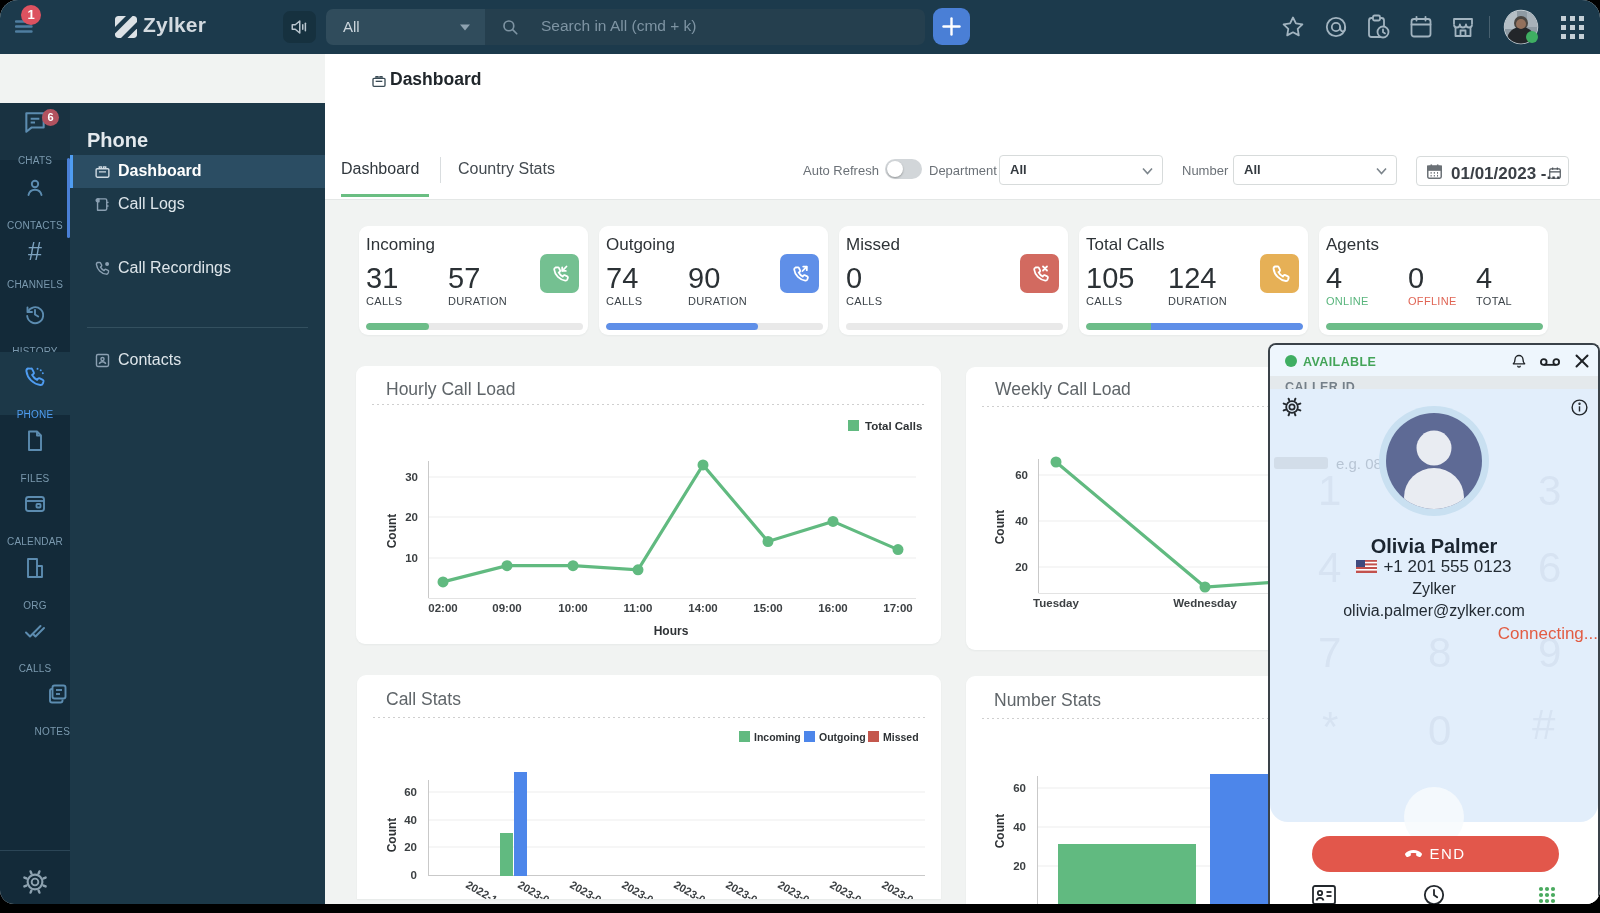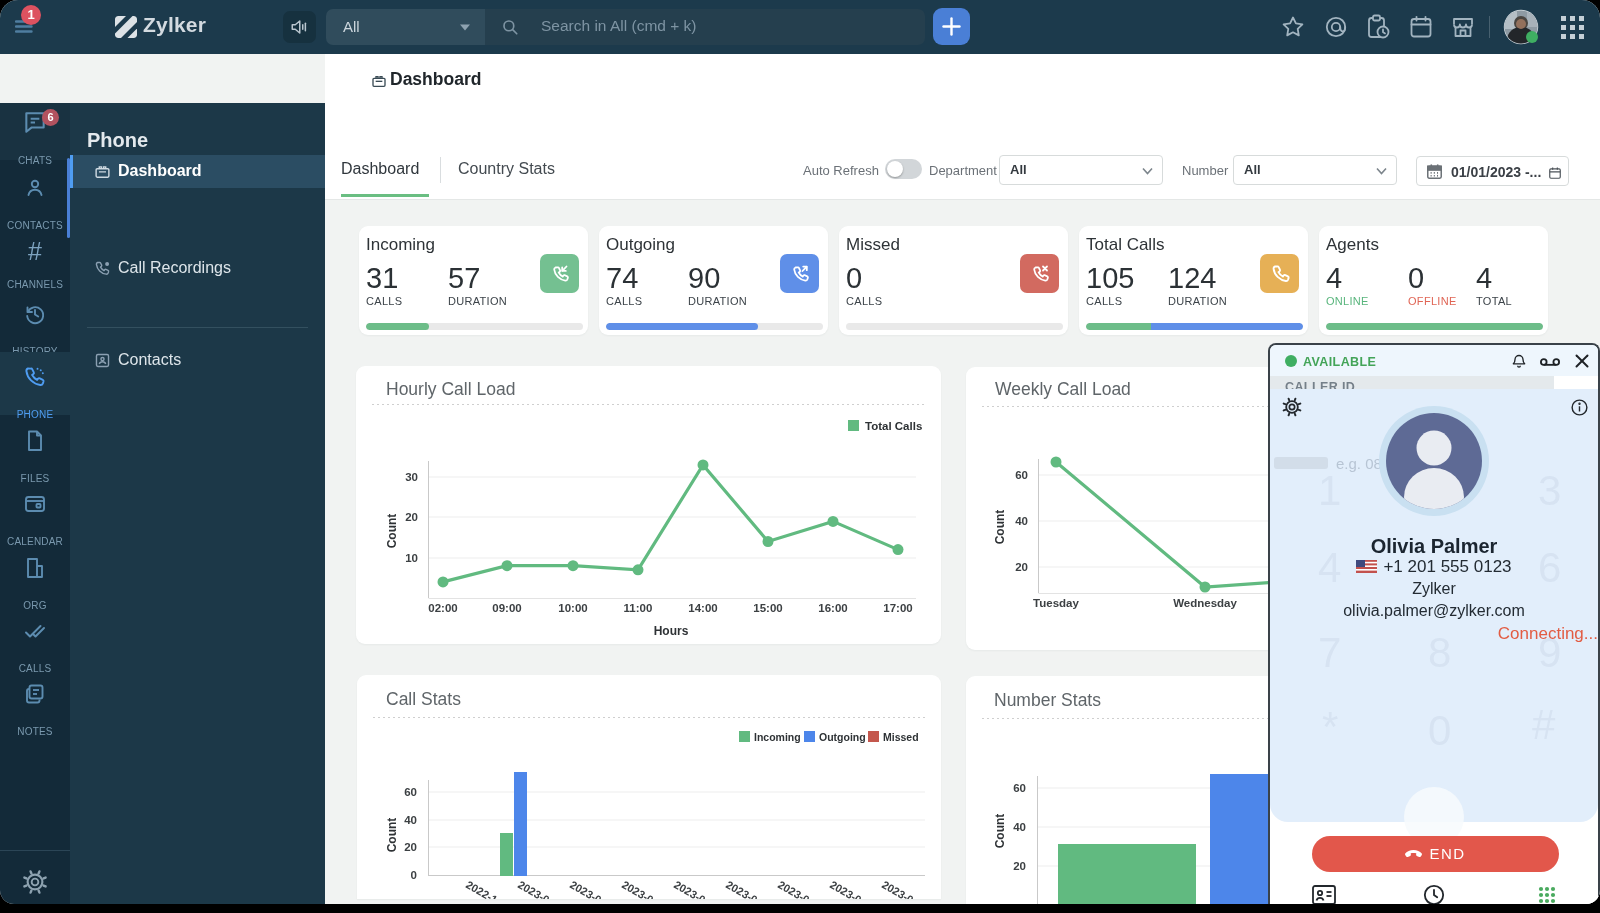--- a/index.html
+++ b/index.html
@@ -81,21 +81,21 @@
             <line x1="16.5" y1="2" x2="16.5" y2="6"></line>
             <g stroke-width="2.4">
               <line x1="6.5" y1="14" x2="8" y2="14"></line>
               <line x1="11" y1="14" x2="12.5" y2="14"></line>
               <line x1="15.5" y1="14" x2="17" y2="14"></line>
               <line x1="6.5" y1="18" x2="8" y2="18"></line>
               <line x1="11" y1="18" x2="12.5" y2="18"></line>
               <line x1="15.5" y1="18" x2="17" y2="18"></line>
             </g>
           </svg>
-        <div class="abs" style="left:34px;top:7px;font-size:14px;font-weight:bold;color:#3b4046;white-space:nowrap;">01/01/2023 -...</div>
+        <div class="abs" style="left:34px;top:7px;font-size:17px;font-weight:bold;color:#3b4046;white-space:nowrap;">01/01/2023 -...</div>
         <svg class="abs" style="right:6px;top:9px" width="14" height="14" viewBox="0 0 24 24" fill="none" stroke="#4b5258" stroke-width="2">
             <rect x="3" y="5" width="18" height="16" rx="2"></rect>
             <line x1="3" y1="10" x2="21" y2="10"></line>
             <line x1="8" y1="2.5" x2="8" y2="6.5"></line>
             <line x1="16" y1="2.5" x2="16" y2="6.5"></line>
           </svg>
       </div>
     </div>
 
     <div class="card" style="left:34px;top:172px;">
@@ -315,21 +315,21 @@
       <svg class="abs" style="left:270px;top:12px" width="20" height="10" viewBox="0 0 24 12" fill="none" stroke="#1e2226" stroke-width="2.2">
           <circle cx="4.5" cy="6" r="3.4"></circle>
           <circle cx="19.5" cy="6" r="3.4"></circle>
           <line x1="4.5" y1="9.4" x2="19.5" y2="9.4"></line>
         </svg>
       <svg class="abs" style="left:305px;top:9px" width="14" height="14" viewBox="0 0 14 14" stroke="#1e2226" stroke-width="2" stroke-linecap="round">
           <line x1="1.5" y1="1.5" x2="12.5" y2="12.5"></line>
           <line x1="12.5" y1="1.5" x2="1.5" y2="12.5"></line>
         </svg>
     </div>
-    <div class="abs" style="left:0;top:31px;width:284px;height:13px;background:#e4e9ec;overflow:hidden;">
+    <div class="abs" style="left:0;top:31px;width:328px;height:13px;background:#e4e9ec;overflow:hidden;">
         <div style="position:absolute;left:15px;top:4px;font-size:12.5px;font-weight:bold;color:rgba(80,92,104,0.75);letter-spacing:0.4px;">CALLER ID</div>
       </div>
     <div class="abs" style="left:0;top:44px;width:328px;height:433px;background:#e2eefb;border-radius:0 0 18px 18px;overflow:hidden;">
       <div class="faint" style="left:48px;top:78px;">1</div>
       <div class="faint" style="left:158px;top:78px;">2</div>
       <div class="faint" style="left:268px;top:78px;">3</div>
       <div class="faint" style="left:48px;top:155px;">4</div>
       <div class="faint" style="left:268px;top:155px;">6</div>
       <div class="faint" style="left:48px;top:240px;">7</div>
       <div class="faint" style="left:158px;top:240px;">8</div>
@@ -584,21 +584,21 @@
         </svg>
       <div class="rlabel">ORG</div>
     </div>
     <div class="ritem" style="top:516px;">
       <svg class="ricon" width="24" height="24" viewBox="0 0 24 24" fill="none" stroke="#5c8cb0" stroke-width="2" stroke-linecap="round" stroke-linejoin="round">
           <path d="M3 13.5l4 4L17.5 7"></path>
           <path d="M10.5 15.5l2 2L21 9"></path>
         </svg>
       <div class="rlabel">CALLS</div>
     </div>
-    <div class="ritem" style="top:579px;">
+    <div class="ritem" style="top:579px;text-align:right;">
       <svg class="ricon" width="24" height="24" viewBox="0 0 24 24" fill="none" stroke="#5c8cb0" stroke-width="1.9" stroke-linejoin="round">
           <rect x="6.5" y="3.5" width="13" height="13" rx="2"></rect>
           <path d="M17 16.5v1a2 2 0 0 1-2 2H6.5a2 2 0 0 1-2-2V8a2 2 0 0 1 2-2" transform="translate(-0.5,1)"></path>
           <line x1="10" y1="8" x2="16" y2="8"></line>
           <line x1="10" y1="12" x2="14" y2="12"></line>
         </svg>
       <div class="rlabel">NOTES</div>
     </div>
     <div class="abs" style="left:0;top:747px;width:70px;height:1px;background:#2b4556;"></div>
     <svg class="abs" style="left:22px;top:766px" width="26" height="26" viewBox="0 0 24 24" fill="none" stroke="#8da2b0">
@@ -620,20 +620,29 @@
   <div class="panel">
     <div class="abs" style="left:17px;top:26px;font-size:20px;font-weight:bold;color:#e3e9ed;">Phone</div>
     <div class="pitem active2" style="top:52px;">
       <svg class="picon" width="17" height="17" viewBox="0 0 24 24" fill="none" stroke="#cfdae2" stroke-width="2">
           <rect x="3" y="8" width="18" height="12" rx="1.5"></rect>
           <path d="M7.5 8V5.5h3V8M13.5 8V5.5h3V8"></path>
           <line x1="7" y1="12.5" x2="17" y2="12.5"></line>
         </svg>
       <span class="ptext" style="font-weight:bold;color:#fff;">Dashboard</span>
     </div>
+    <div class="pitem" style="top:85px;">
+      <svg class="picon" width="17" height="17" viewBox="0 0 24 24" fill="none" stroke="#8ba0b2" stroke-width="2" stroke-linejoin="round">
+          <path d="M5 4h11a2 2 0 0 1 2 2v12a2 2 0 0 1-2 2H5z"></path>
+          <path d="M5 4a2 2 0 0 0 0 4h2V4z" fill="#8ba0b2"></path>
+          <line x1="18" y1="9" x2="20.5" y2="9"></line>
+          <line x1="18" y1="14" x2="20.5" y2="14"></line>
+        </svg>
+      <span class="ptext">Call Logs</span>
+    </div>
     <div class="pitem" style="top:149px;">
       <svg class="picon" width="17" height="17" viewBox="0 0 24 24" fill="none" stroke="#8ba0b2" stroke-width="2">
           <path d="M5 3.5c-1 .4-1.8 1.3-1.6 2.6.4 3.2 1.9 6.6 4.6 9.3s6.1 4.2 9.3 4.6c1.3.2 2.2-.6 2.6-1.6l.6-1.9c.2-.7-.1-1.4-.7-1.7l-3-1.5c-.6-.3-1.3-.1-1.7.4l-1 1.2c-1.5-.8-4.1-3.4-4.9-4.9l1.2-1c.5-.4.7-1.1.4-1.7l-1.5-3c-.3-.6-1-.9-1.7-.7z"></path>
           <circle cx="18.5" cy="5.5" r="2.8" fill="#8ba0b2" stroke="none"></circle>
         </svg>
       <span class="ptext">Call Recordings</span>
     </div>
     <div class="abs" style="left:17px;top:224px;width:221px;height:1px;background:#33505f;"></div>
     <div class="pitem" style="top:241px;">
       <svg class="picon" width="17" height="17" viewBox="0 0 24 24" fill="none" stroke="#8ba0b2" stroke-width="2" stroke-linejoin="round">

